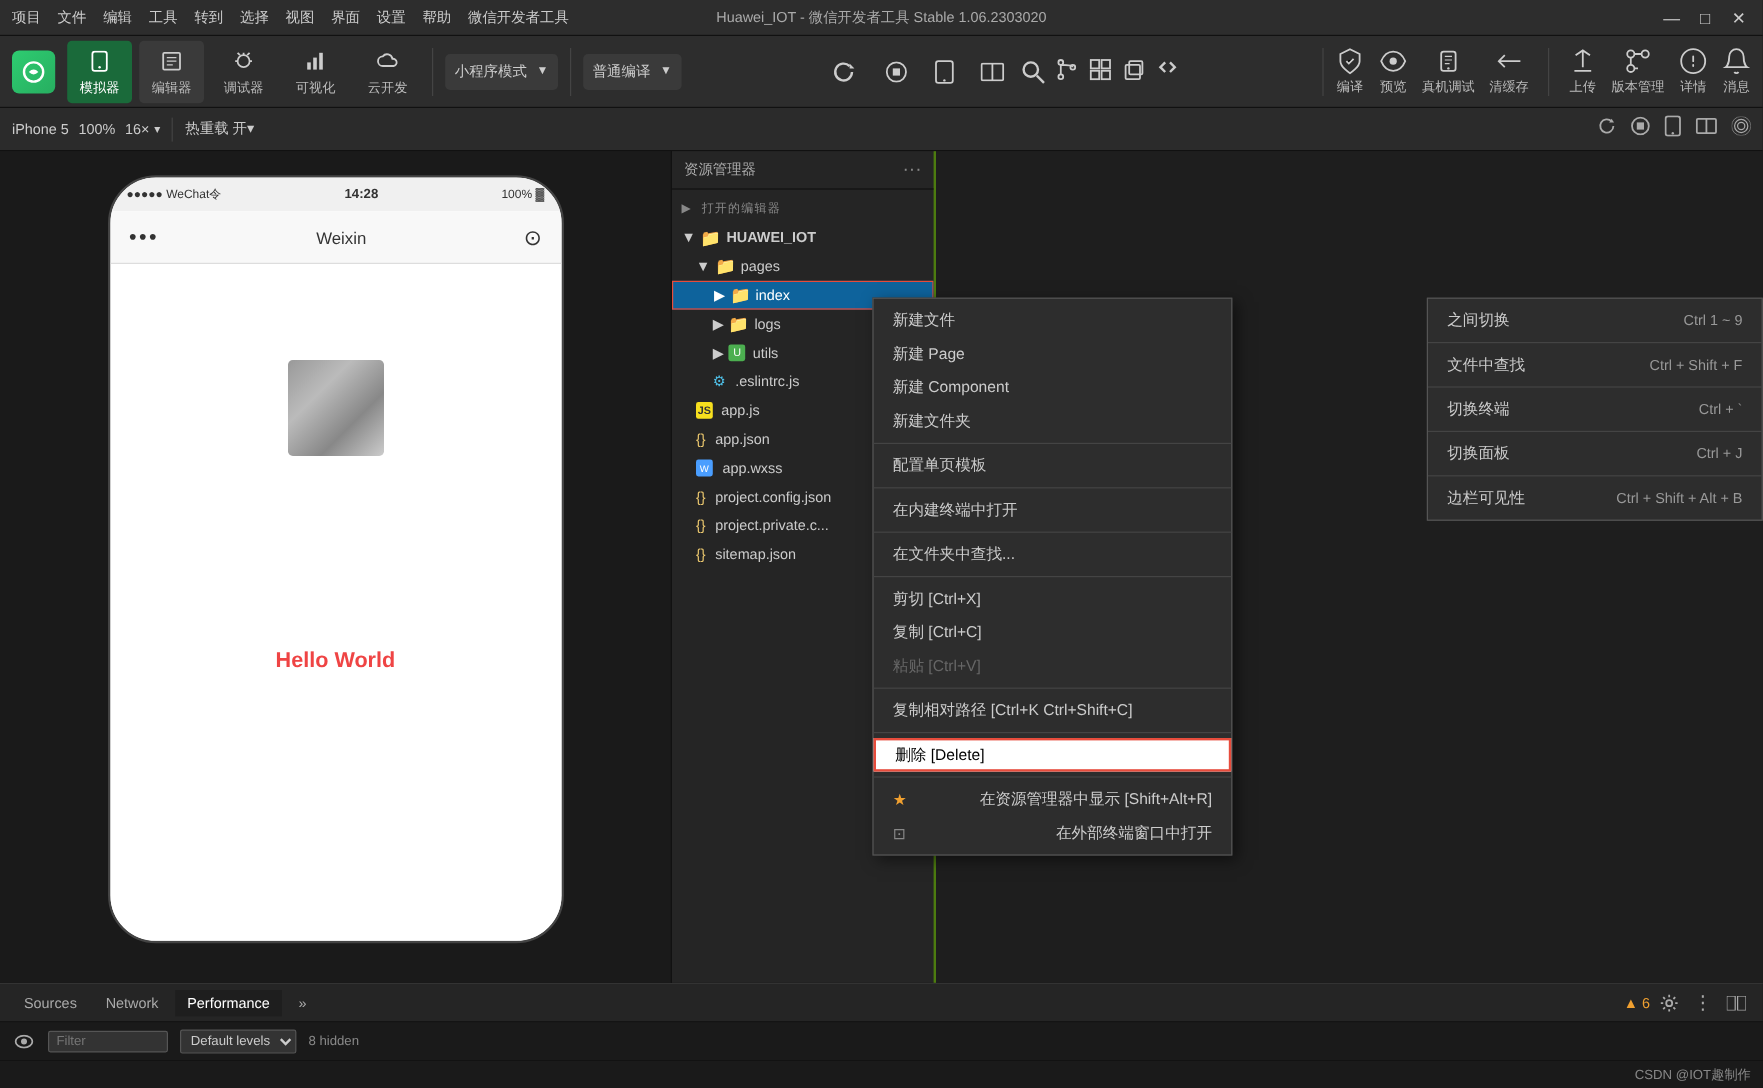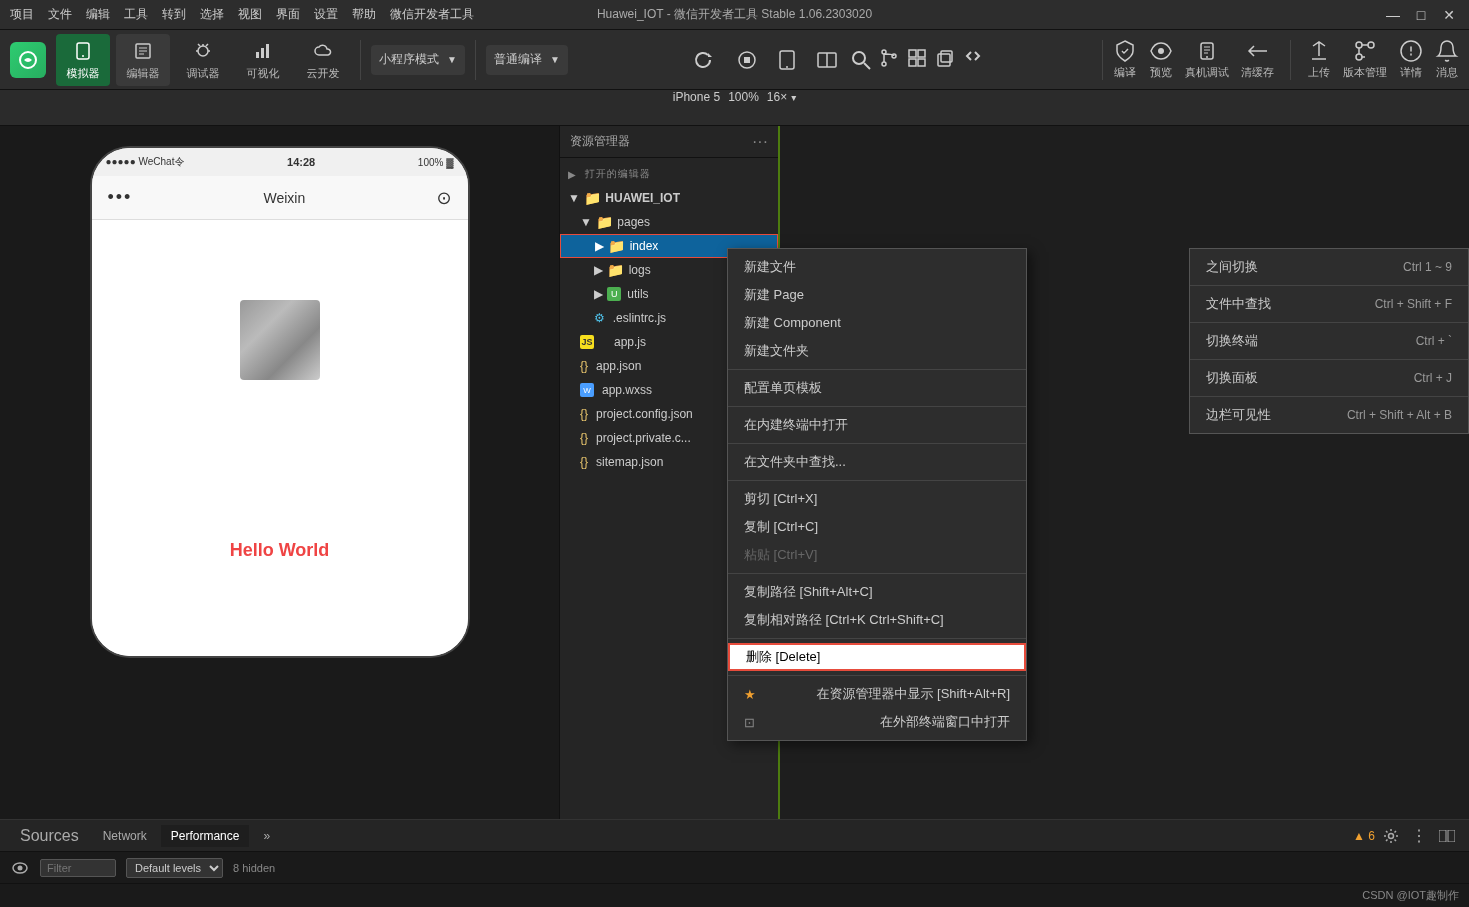--- a/index.html
+++ b/index.html
@@ -100,21 +100,20 @@
     
     .secondary-toolbar {
       height: 36px;
       background: #2b2b2b;
       display: flex;
       align-items: center;
       padding: 0 10px;
       border-bottom: 1px solid #111;
       gap: 10px;
       font-size: 12px;
-      flex-direction: column;
     }
     .device-selector {
       display: flex; align-items: center; gap: 4px; cursor: pointer; color: #ccc;
     }
     .hot-reload-btn {
       display: flex; align-items: center; gap: 4px; cursor: pointer; color: #ccc;
     }
     .sec-toolbar-icons {
       margin-left: auto;
       display: flex; gap: 12px; align-items: center;
@@ -126,21 +125,21 @@
       width: 560px;
       background: #1a1a1a;
       border-right: 1px solid #111;
       display: flex;
       flex-direction: column;
       align-items: center;
       padding-top: 20px;
     }
     .phone-frame {
       width: 380px;
-      height: 512px;
+      height: 640px;
       background: #fff;
       border-radius: 40px;
       border: 2px solid #444;
       overflow: hidden;
       display: flex;
       flex-direction: column;
     }
     .phone-status-bar {
       background: #f0f0f0;
       height: 28px;
@@ -272,21 +271,21 @@
       gap: 10px;
       font-size: 11px;
       color: #888;
     }
     .filter-input {
       background: #333;
       border: 1px solid #555;
       color: #ccc;
       padding: 2px 6px;
       font-size: 11px;
-      width: 76px;
+      width: 100px;
       border-radius: 2px;
     }
     .level-select {
       background: #333;
       border: 1px solid #555;
       color: #ccc;
       padding: 2px 4px;
       font-size: 11px;
       border-radius: 2px;
     }
@@ -634,21 +633,21 @@
         <span style="background:#4caf50;color:white;width:14px;height:14px;display:inline-flex;align-items:center;justify-content:center;font-size:9px;border-radius:2px;margin-right:2px;">U</span>
         <span>utils</span>
       </div>
 
       <div class="tree-item tree-indent-2">
         <span style="color:#4fc1e9;margin-right:4px;">⚙</span>
         <span>.eslintrc.js</span>
       </div>
 
       <div class="tree-item tree-indent-1">
-        <span style="background:#f7df1e;color:#333;width:14px;height:14px;display:inline-flex;align-items:center;justify-content:center;font-size:9px;font-weight:bold;border-radius:2px;margin-right:16px;">JS</span>
+        <span style="background:#f7df1e;color:#333;width:14px;height:14px;display:inline-flex;align-items:center;justify-content:center;font-size:9px;font-weight:bold;border-radius:2px;margin-right:3px;">JS</span>
         <span>app.js</span>
       </div>
 
       <div class="tree-item tree-indent-1">
         <span style="color:#e8c56d;margin-right:4px;">{}</span>
         <span>app.json</span>
       </div>
 
       <div class="tree-item tree-indent-1">
         <span style="background:#4a9eff;color:white;width:14px;height:14px;display:inline-flex;align-items:center;justify-content:center;font-size:8px;border-radius:2px;margin-right:4px;">W</span>
@@ -704,23 +703,20 @@
   <div class="ctx-item">
     <span>剪切 [Ctrl+X]</span>
   </div>
   <div class="ctx-item">
     <span>复制 [Ctrl+C]</span>
   </div>
   <div class="ctx-item disabled">
     <span>粘贴 [Ctrl+V]</span>
   </div>
   <div class="ctx-separator"></div>
-  <div class="ctx-item">
-    <span>复制路径 [Shift+Alt+C]</span>
-  </div>
   <div class="ctx-item">
     <span>复制相对路径 [Ctrl+K Ctrl+Shift+C]</span>
   </div>
   <div class="ctx-separator"></div>
   <div class="ctx-item highlighted">
     <span>删除 [Delete]</span>
   </div>
   <div class="ctx-separator"></div>
   <div class="ctx-item">
     <span style="color:#f0a030;margin-right:6px;">★</span>
@@ -754,21 +750,21 @@
   </div>
   <div class="ctx-separator"></div>
   <div class="ext-ctx-item">
     <span>边栏可见性</span>
     <span class="ctx-shortcut">Ctrl + Shift + Alt + B</span>
   </div>
 </div>
 
 <div style="position:fixed;bottom:24px;left:0;right:0;height:64px;background:#1e1e1e;border-top:1px solid #333;">
   <div style="display:flex;align-items:center;background:#252525;height:32px;padding:0 10px;gap:4px;border-bottom:1px solid #111;">
-    <span style="font-size:16px;color:#aaa;padding:4px 10px;cursor:pointer;">Sources</span>
+    <span style="font-size:12px;color:#aaa;padding:4px 10px;cursor:pointer;">Sources</span>
     <span style="font-size:12px;color:#aaa;padding:4px 10px;cursor:pointer;">Network</span>
     <span style="font-size:12px;color:#fff;padding:4px 10px;cursor:pointer;background:#1e1e1e;">Performance</span>
     <span style="font-size:12px;color:#aaa;padding:4px 10px;cursor:pointer;">»</span>
     <div style="flex:1;"></div>
     <span style="color:#f0a030;font-size:12px;cursor:pointer;">▲ 6</span>
     <div style="width:24px;height:24px;display:flex;align-items:center;justify-content:center;cursor:pointer;">
       <svg width="16" height="16" viewBox="0 0 16 16">
           <circle cx="8" cy="8" r="2.5" fill="none" stroke="#aaa" stroke-width="1.5"></circle>
           <path d="M8 1v2M8 13v2M1 8h2M13 8h2M3 3l1.5 1.5M11.5 11.5L13 13M3 13l1.5-1.5M11.5 4.5L13 3" stroke="#aaa" stroke-width="1.5"></path>
         </svg>

